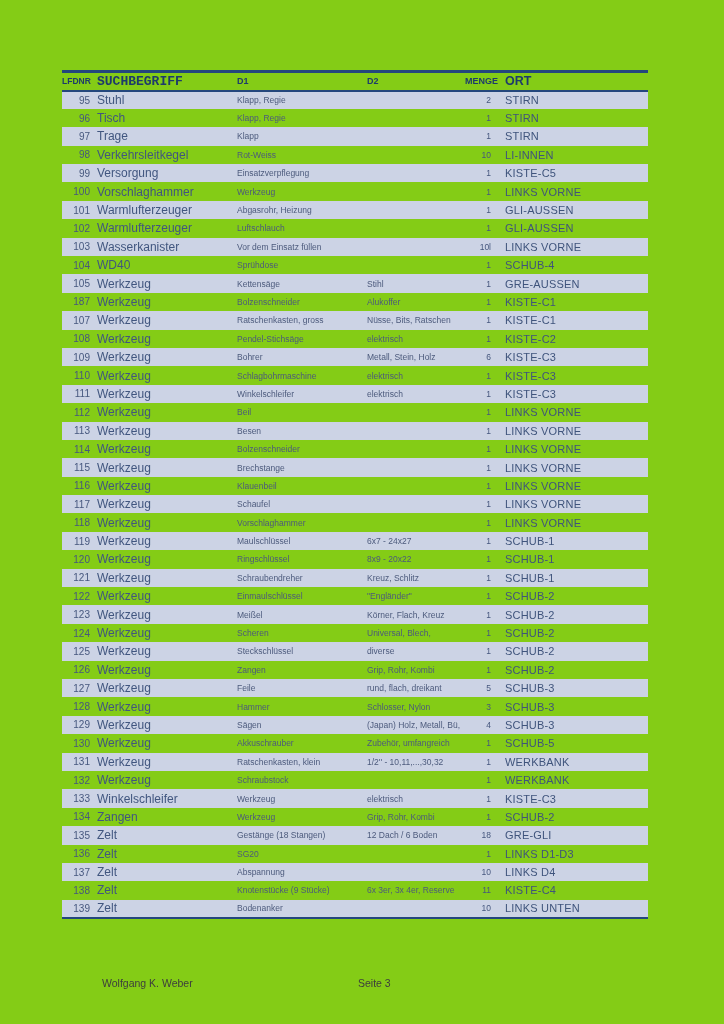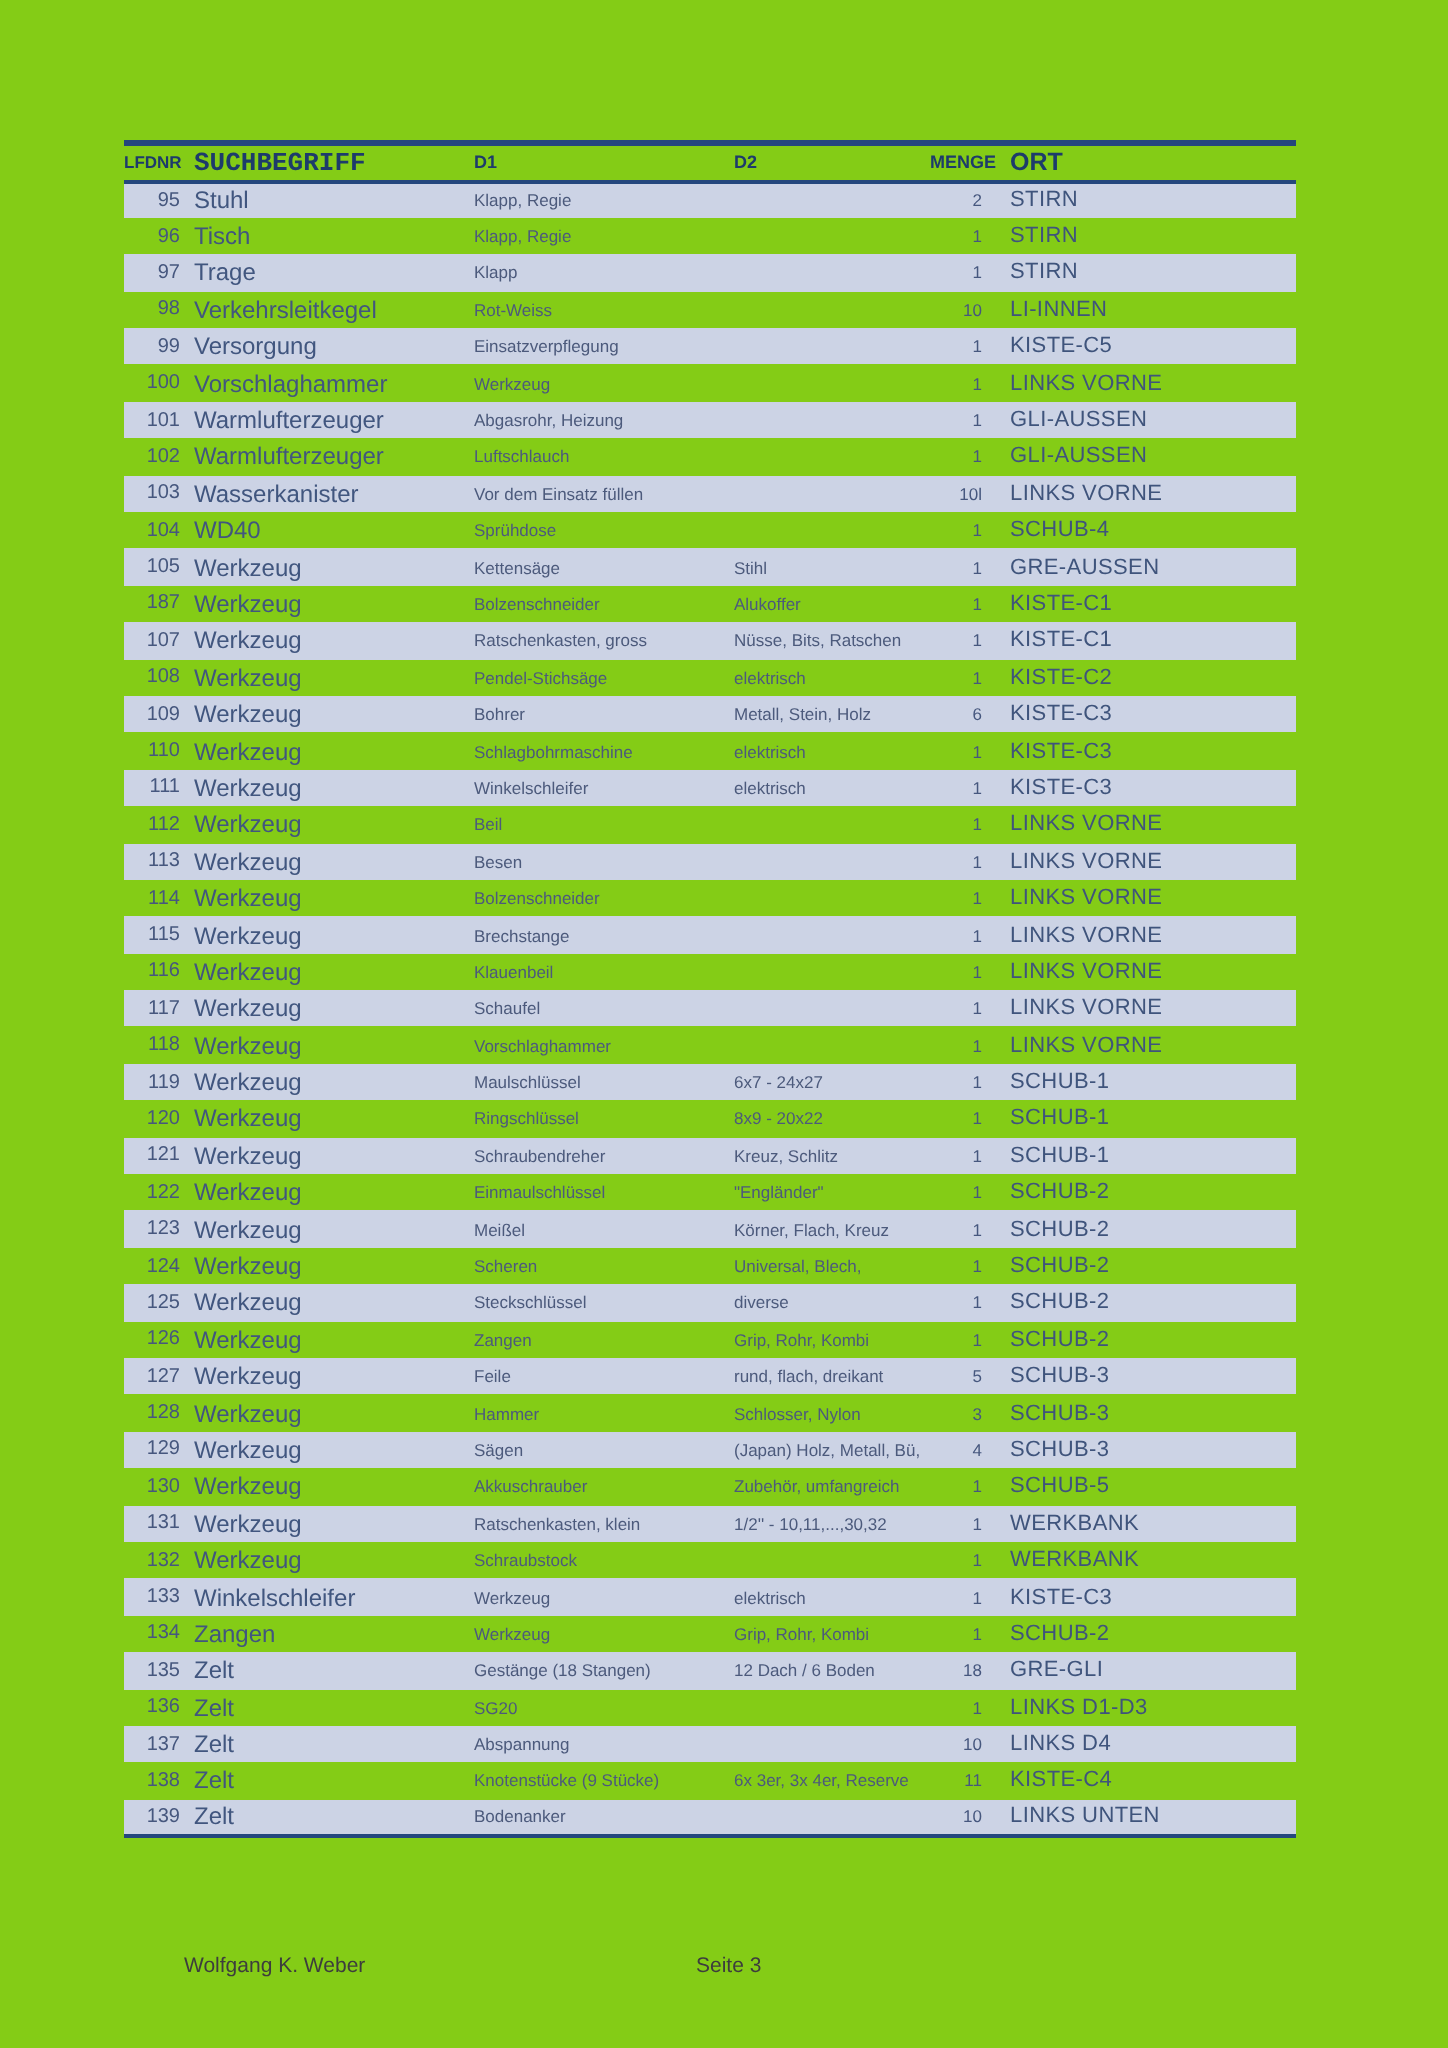--- a/index.html
+++ b/index.html
@@ -27,21 +27,21 @@
   th.h-ort{font-size:12.5px;padding-left:5px;}
   tbody tr{height:18.4px;}
   tbody tr:nth-child(odd){background:#ccd3e5;}
   td{padding:0;vertical-align:middle;white-space:nowrap;overflow:hidden;}
   td.c-lfdnr{font-size:10px;color:#46577e;text-align:right;padding-right:7px;}
   td.c-such{font-size:12px;color:#41567f;}
   td.c-d1,td.c-d2{font-size:8.5px;color:#4c5a7c;}
   td.c-menge{font-size:8.5px;color:#46577e;text-align:right;padding-right:9px;}
   td.c-ort{font-size:11px;color:#3f547c;padding-left:5px;letter-spacing:0.2px;}
   .footer{
-    position:absolute;top:977px;left:4px;width:680px;height:16px;
+    position:absolute;top:977px;left:14px;width:680px;height:16px;
     font-size:10.5px;color:#3d3d3d;
   }
   .footer .author{position:absolute;left:88px;top:0;}
   .footer .pageno{position:absolute;left:344px;top:0;}
 </style>
 </head>
 <body>
 
 <div class="page">
 

